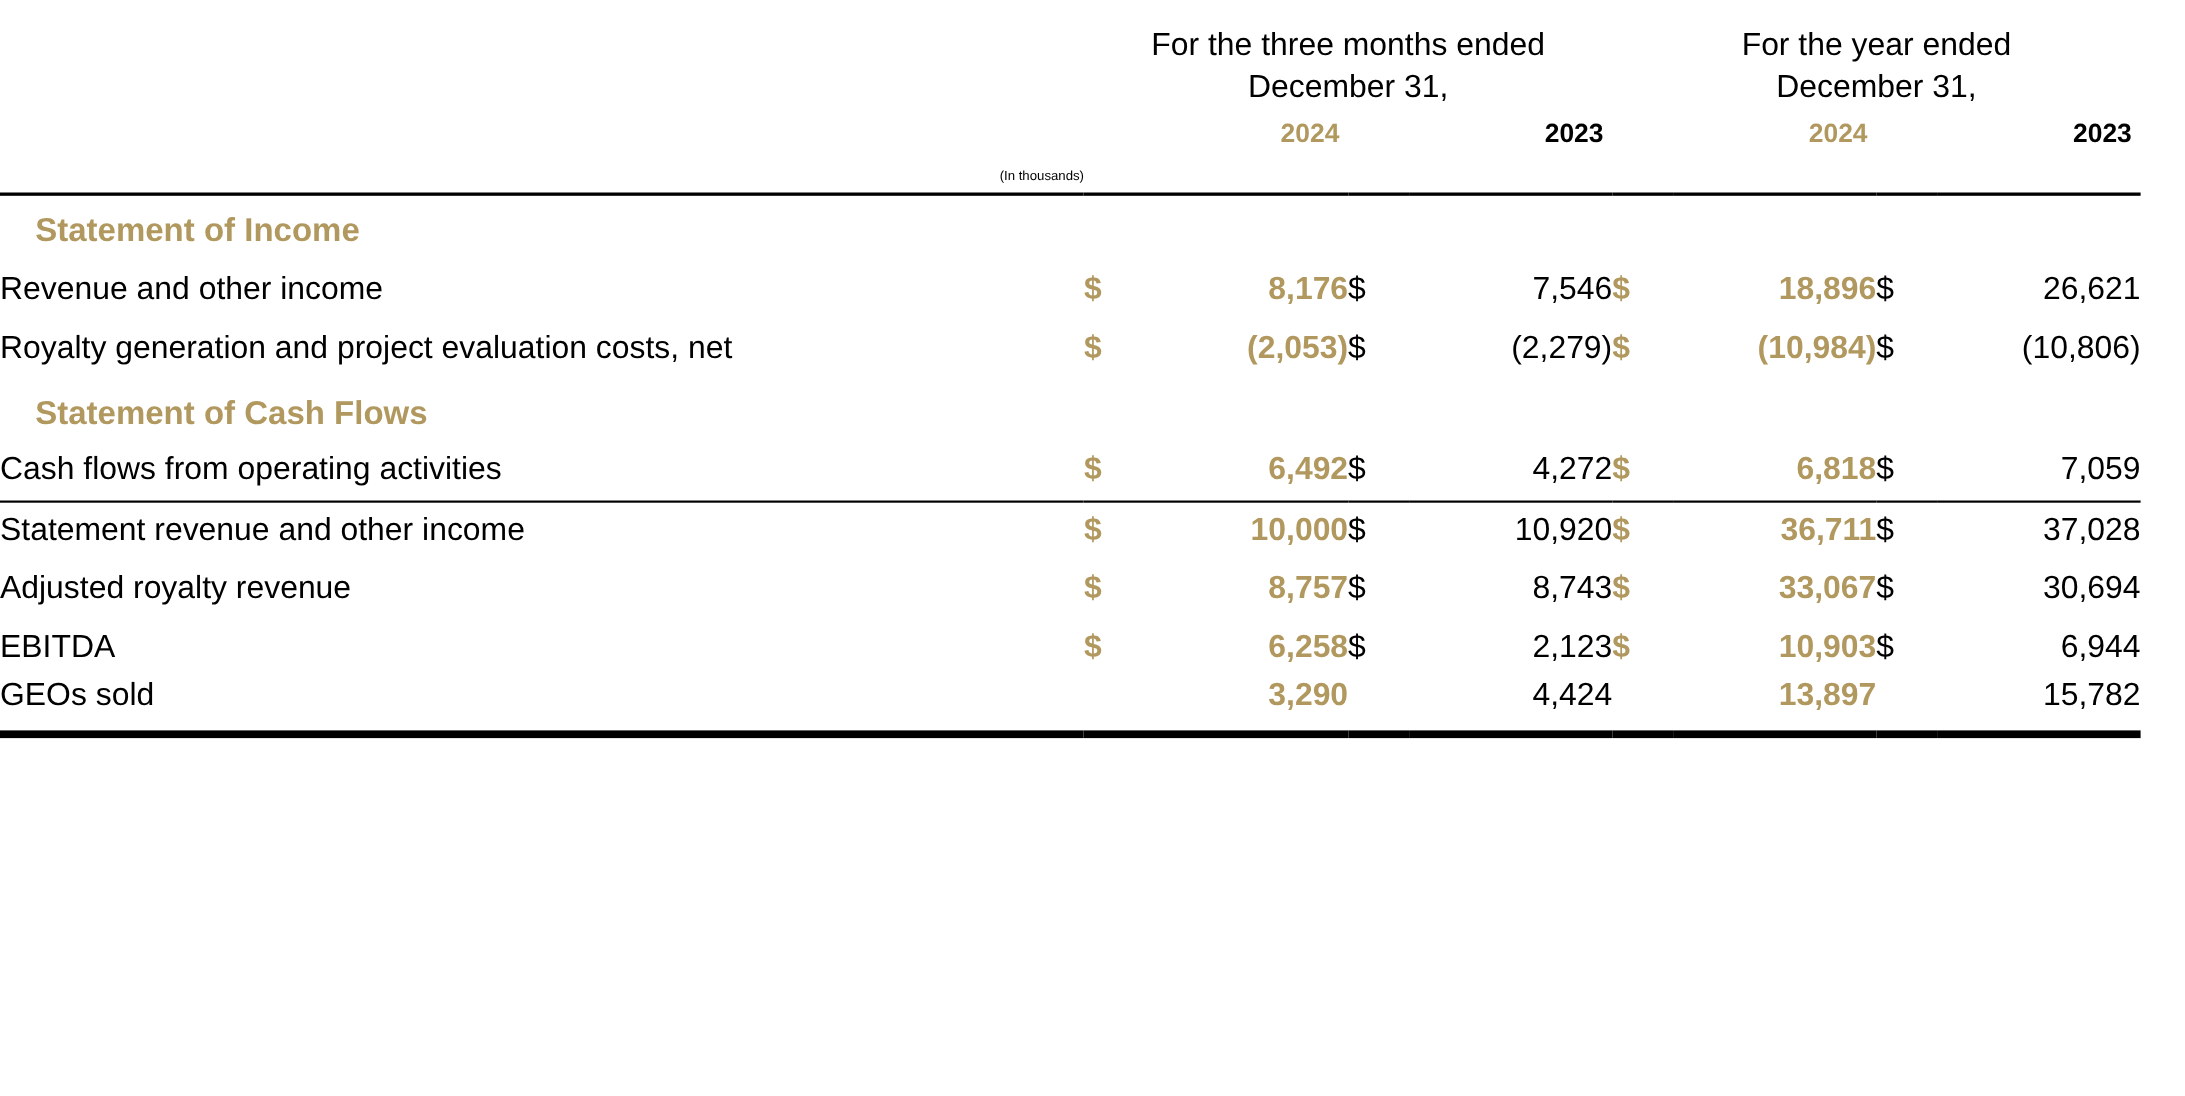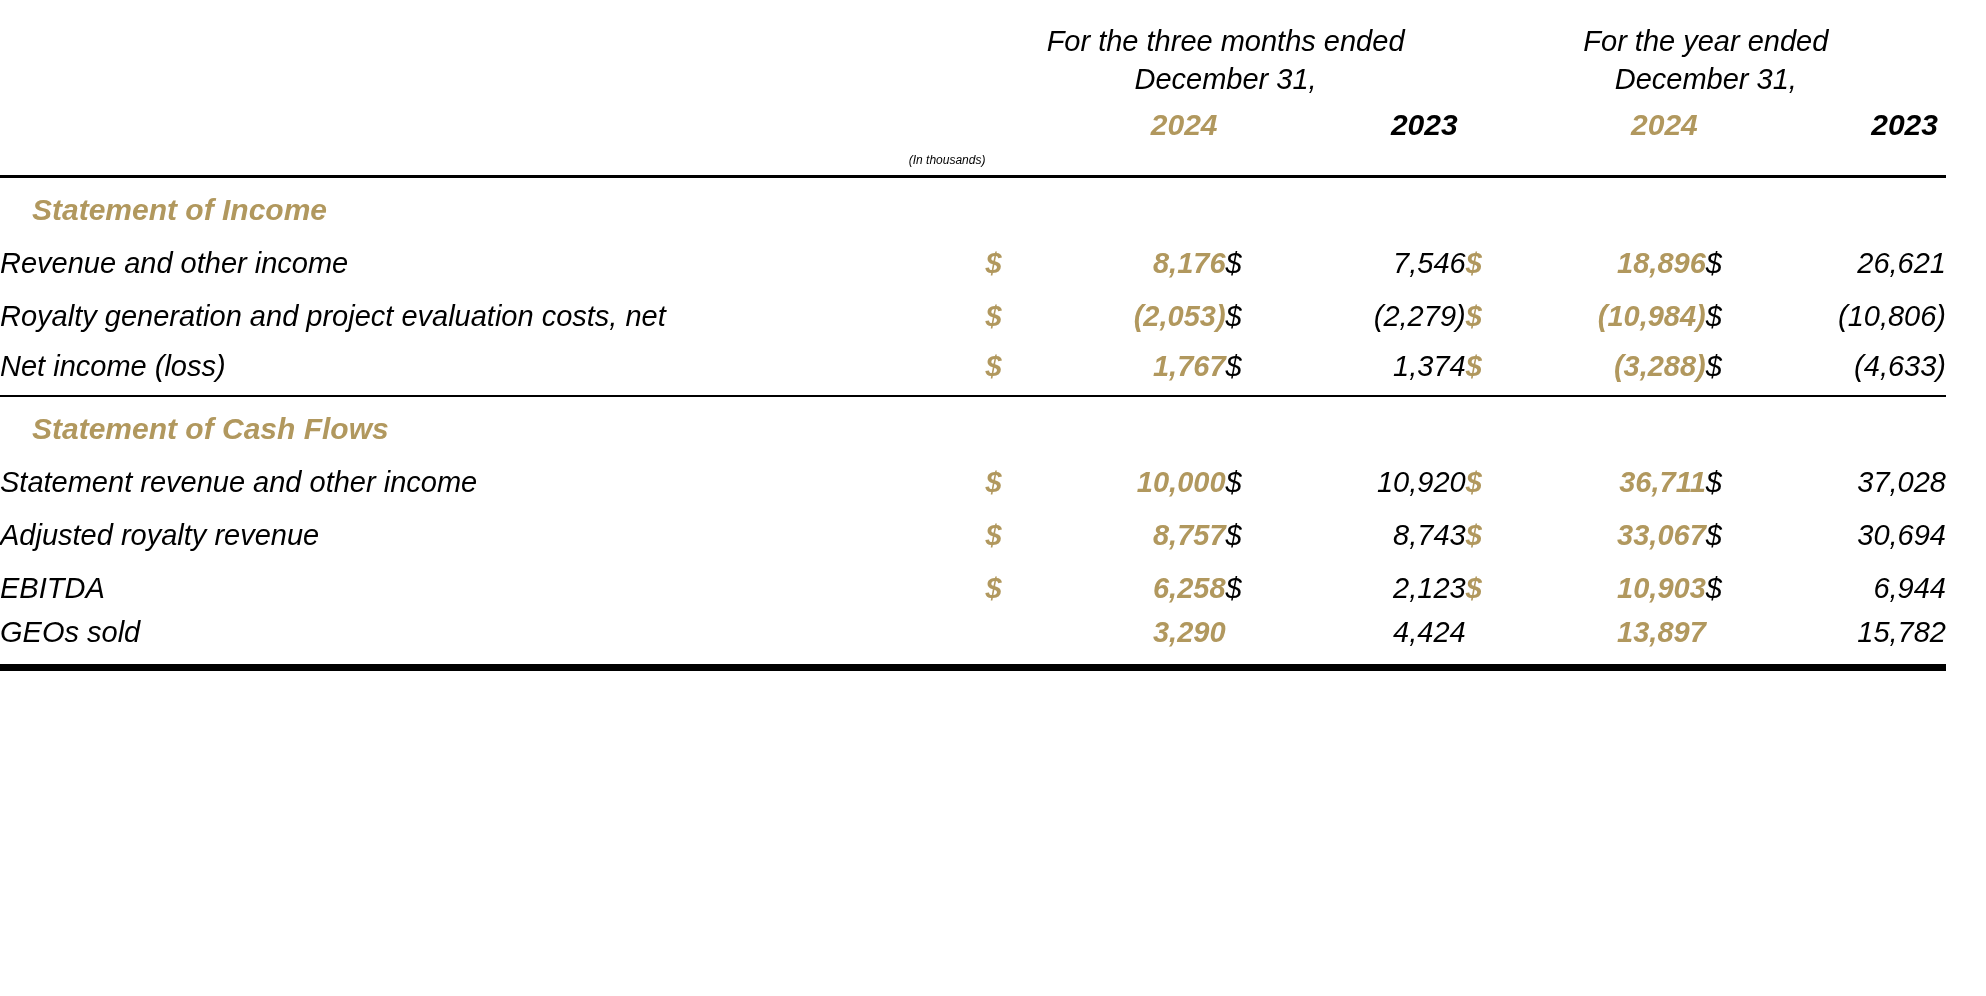--- a/index.html
+++ b/index.html
@@ -3,38 +3,38 @@
 <meta charset="utf-8">
 <style>
   :root { --gold: #B1985E; --ink: #000000; }
   * { box-sizing: border-box; }
   html, body { margin: 0; padding: 0; }
   body {
     width: 1986px; height: 996px; overflow: hidden;
     background: #ffffff; color: var(--ink);
     font-family: "Liberation Sans", sans-serif;
   }
-  .page { width: 1986px; height: 788px; padding-right: 40px; font-style: italic; }
+  .page { width: 1986px; height: 788px; padding-right: 40px; }
   table.fin {
     width: 1946px; border-collapse: collapse; table-layout: fixed;
   }
   col.c-label  { width: 985px; }
   col.c-dollar { width: 55px;  }
   col.c-value  { width: 185px; }
 
   
   thead th { font-weight: 400; }
   .group-row th { vertical-align: top; }
   .group-head {
     font-size: 29px; line-height: 1.32; text-align: center;
     padding-top: 22px; font-weight: 400; color: var(--ink);
   }
   .year-row th { border-bottom: 3px solid var(--ink); height: 77px; }
   .year-cell {
-    font-size: 30px; font-weight: 700; text-align: right;
+    font-size: 24px; font-weight: 700; text-align: right;
     vertical-align: top; padding: 8px 8px 0 0;
   }
   .units-cell {
     font-size: 12px; font-weight: 400; text-align: right;
     vertical-align: bottom; padding: 0 0 8px 16px;
   }
   .y2024 { color: var(--gold); }
   .y2023 { color: var(--ink); }
 
   
@@ -125,40 +125,40 @@
     <td class="dollar-cell c2024">$</td>
     <td class="value-cell c2024">(2,053)</td>
     <td class="dollar-cell c2023">$</td>
     <td class="value-cell c2023">(2,279)</td>
     <td class="dollar-cell c2024">$</td>
     <td class="value-cell c2024">(10,984)</td>
     <td class="dollar-cell c2023">$</td>
     <td class="value-cell c2023">(10,806)</td>
   </tr>
 
-  <tr class="data-row section-end">
-    <td class="row-label">Net income (loss)</td>
-    <td class="dollar-cell c2024">$</td>
-    <td class="value-cell c2024">1,767</td>
-    <td class="dollar-cell c2023">$</td>
-    <td class="value-cell c2023">1,374</td>
-    <td class="dollar-cell c2024">$</td>
-    <td class="value-cell c2024">(3,288)</td>
-    <td class="dollar-cell c2023">$</td>
-    <td class="value-cell c2023">(4,633)</td>
-  </tr>
 
   <tr class="section-title-row">
     <td colspan="9">
       <span class="section-title">
         <span class="title-text">Statement of Cash Flows</span>
       </span>
     </td>
   </tr>
 
+  <tr class="data-row section-end">
+    <td class="row-label">Cash flows from operating activities</td>
+    <td class="dollar-cell c2024">$</td>
+    <td class="value-cell c2024">6,492</td>
+    <td class="dollar-cell c2023">$</td>
+    <td class="value-cell c2023">4,272</td>
+    <td class="dollar-cell c2024">$</td>
+    <td class="value-cell c2024">6,818</td>
+    <td class="dollar-cell c2023">$</td>
+    <td class="value-cell c2023">7,059</td>
+  </tr>
 
 
   <tr class="data-row">
     <td class="row-label">Statement revenue and other income</td>
     <td class="dollar-cell c2024">$</td>
     <td class="value-cell c2024">10,000</td>
     <td class="dollar-cell c2023">$</td>
     <td class="value-cell c2023">10,920</td>
     <td class="dollar-cell c2024">$</td>
     <td class="value-cell c2024">36,711</td>

